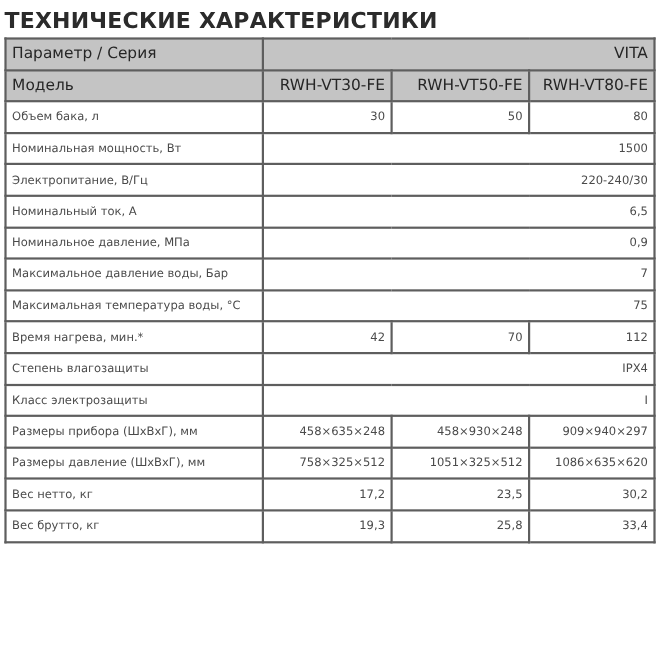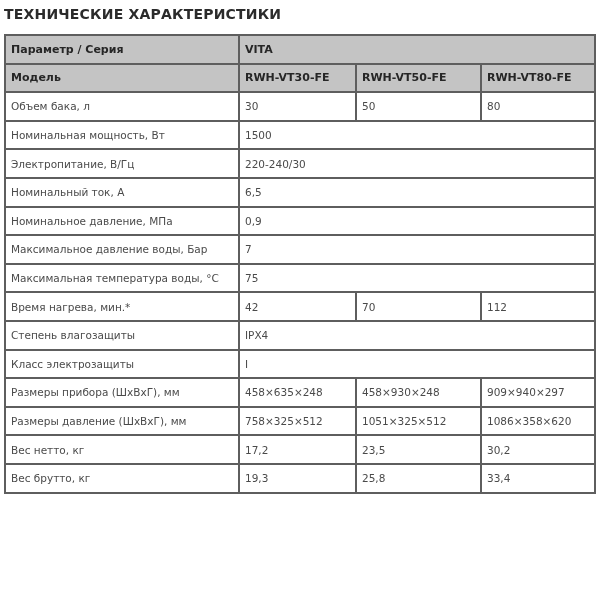--- a/index.html
+++ b/index.html
@@ -1,33 +1,33 @@
 <!DOCTYPE html>
 <html><head>
   <meta charset="utf-8">
   <style>
     html, body { margin: 0; padding: 0; background: #ffffff; }
     body { width: 600px; height: 597px; position: relative; overflow: hidden; font-family: "DejaVu Sans", sans-serif; }
     .title {
       position: absolute; left: 4px; top: 6px;
       font-family: "DejaVu Sans", sans-serif; font-weight: bold;
-      font-size: 14px; color: #2b2b2b; letter-spacing: 0.2px; white-space: nowrap;
+      font-size: 20px; color: #2b2b2b; letter-spacing: 0.2px; white-space: nowrap;
     }
     table.spec {
       position: absolute; left: 4px; top: 34px;
       width: 590px; border-collapse: collapse; table-layout: fixed;
       font-size: 10.5px; color: #4a4a4a;
     }
     table.spec td {
       border: 2px solid #5e5e5e;
       height: 28.6px; padding: 0 5px; box-sizing: border-box;
-      text-align: left; vertical-align: middle; white-space: nowrap;
+      text-align: right; vertical-align: middle; white-space: nowrap;
     }
     table.spec td.param { text-align: left; }
-    table.spec tr.hdr td { background: #c4c4c4; color: #262626; font-weight: bold; font-size: 11px; }
+    table.spec tr.hdr td { background: #c4c4c4; color: #262626; font-weight: normal; font-size: 14px; }
     col.c0 { width: 234px; } col.c1 { width: 117px; } col.c2 { width: 125px; } col.c3 { width: 114px; }
   </style>
 </head>
 <body>
 
 <div class="title">ТЕХНИЧЕСКИЕ ХАРАКТЕРИСТИКИ</div>
 
 <table class="spec">
   <colgroup>
       <col class="c0">
@@ -94,21 +94,21 @@
     <tr>
       <td class="param">Размеры прибора (ШхВхГ), мм</td>
       <td>458×635×248</td>
       <td>458×930×248</td>
       <td>909×940×297</td>
     </tr>
     <tr>
       <td class="param">Размеры давление (ШхВхГ), мм</td>
       <td>758×325×512</td>
       <td>1051×325×512</td>
-      <td>1086×358×620</td>
+      <td>1086×635×620</td>
     </tr>
     <tr>
       <td class="param">Вес нетто, кг</td>
       <td>17,2</td>
       <td>23,5</td>
       <td>30,2</td>
     </tr>
     <tr>
       <td class="param">Вес брутто, кг</td>
       <td>19,3</td>

